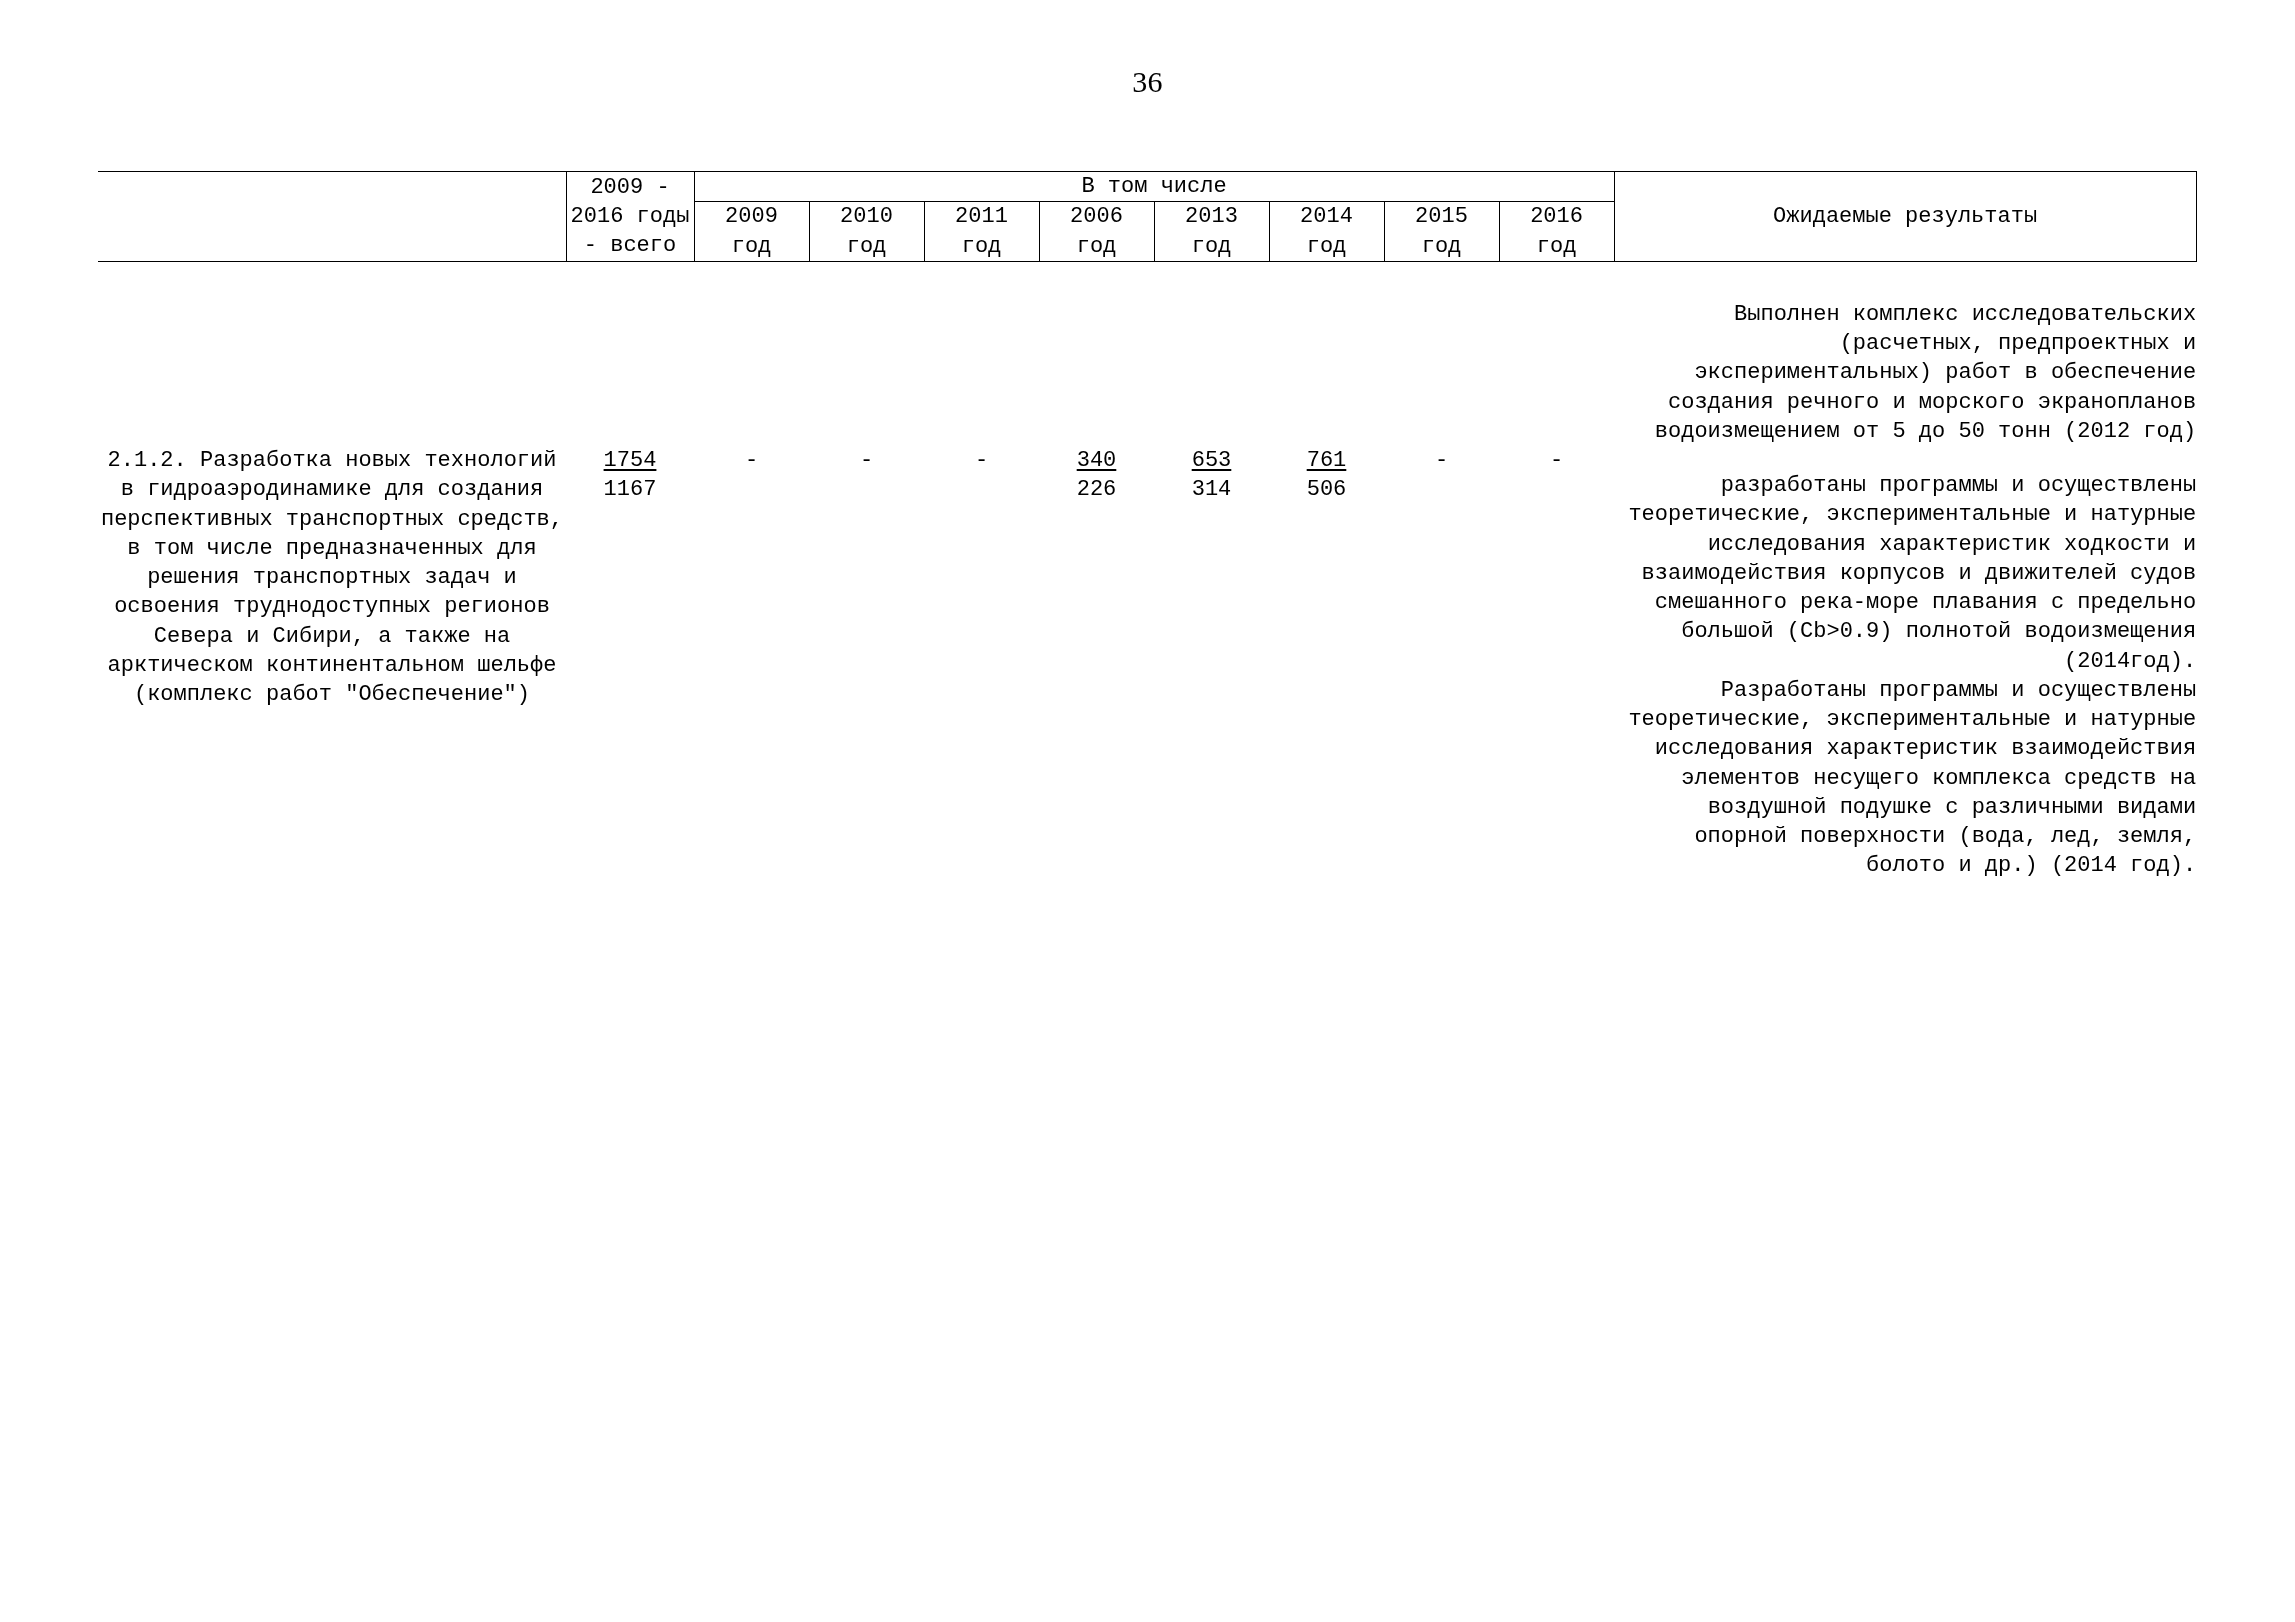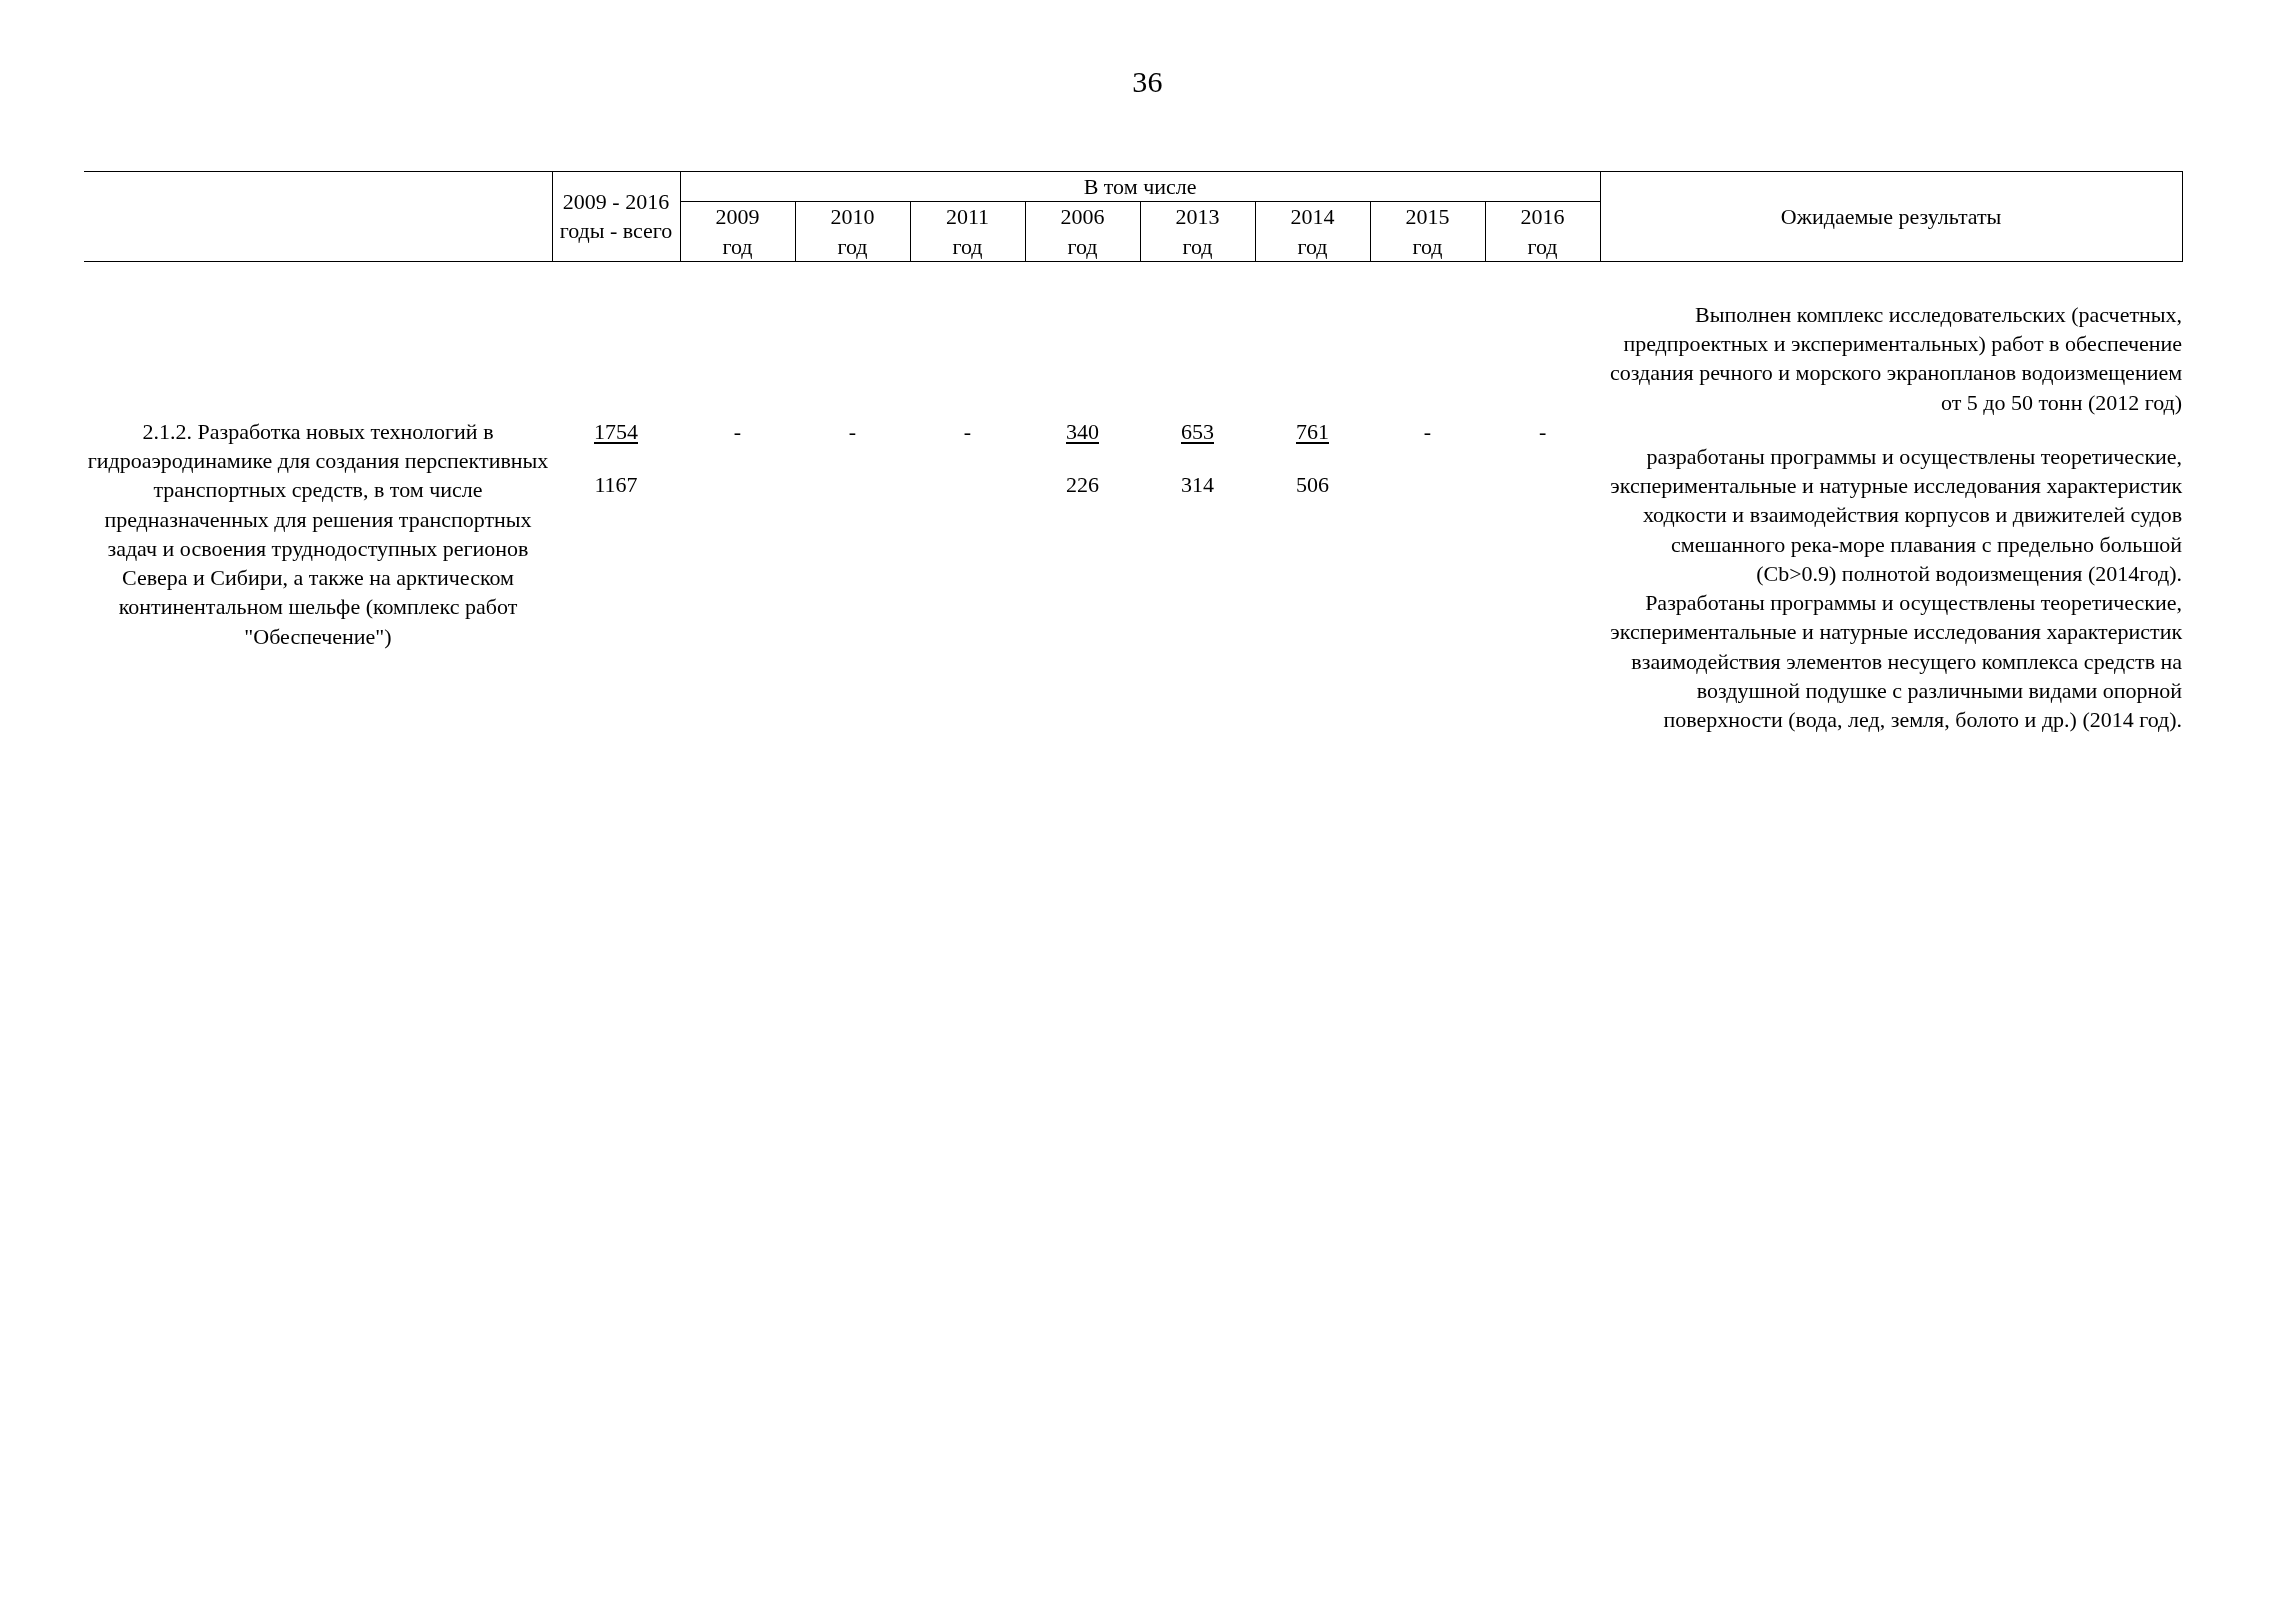--- a/index.html
+++ b/index.html
@@ -26,24 +26,25 @@
     top: 65px;
     left: 0;
     width: 2295px;
     text-align: center;
     font-size: 30px;
     letter-spacing: 0.3px;
   }
   .doc-table {
     position: absolute;
     top: 171px;
-    left: 84px;
+    left: 98px;
     width: 2094px;
     border-collapse: collapse;
     table-layout: fixed;
+    font-family: Liberation Mono, monospace;
   }
   .doc-table td, .doc-table th {
     vertical-align: top;
     padding: 0;
     font-weight: normal;
     font-size: 22px;
     line-height: 1.33;
   }
   
   .hdr-row td {
@@ -101,21 +102,20 @@
     line-height: 1.36;
     padding-top: 25px;
   }
   .num-cell .u {
     display: block;
     text-decoration: underline;
     text-underline-offset: 2.6px;
   }
   .num-cell .p {
     display: block;
-    margin-top: 24px;
   }
   .dash-cell {
     text-align: center;
     font-size: 22px;
     padding-top: 25px;
   }
   .res-cell {
     padding: 0 13px 0 9.2px;
     font-size: 22px;
     line-height: 1.38;

